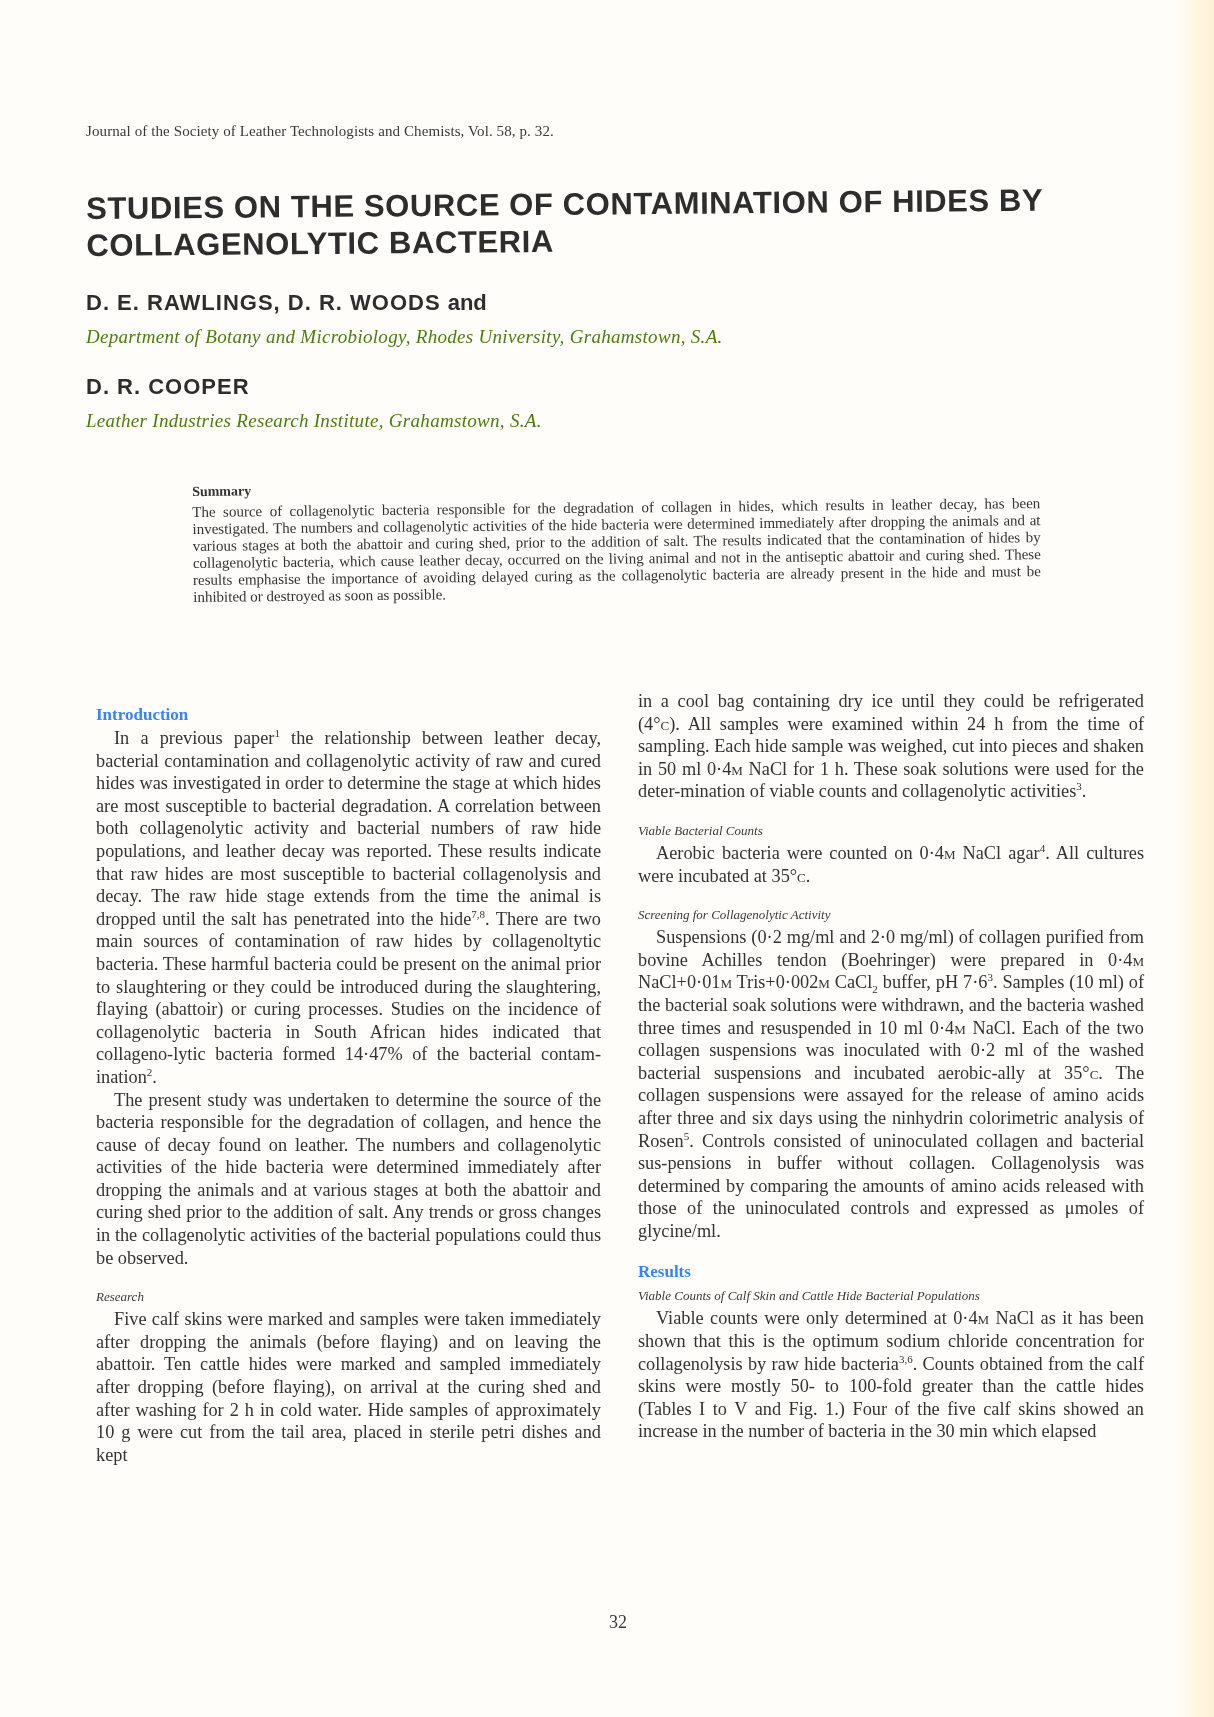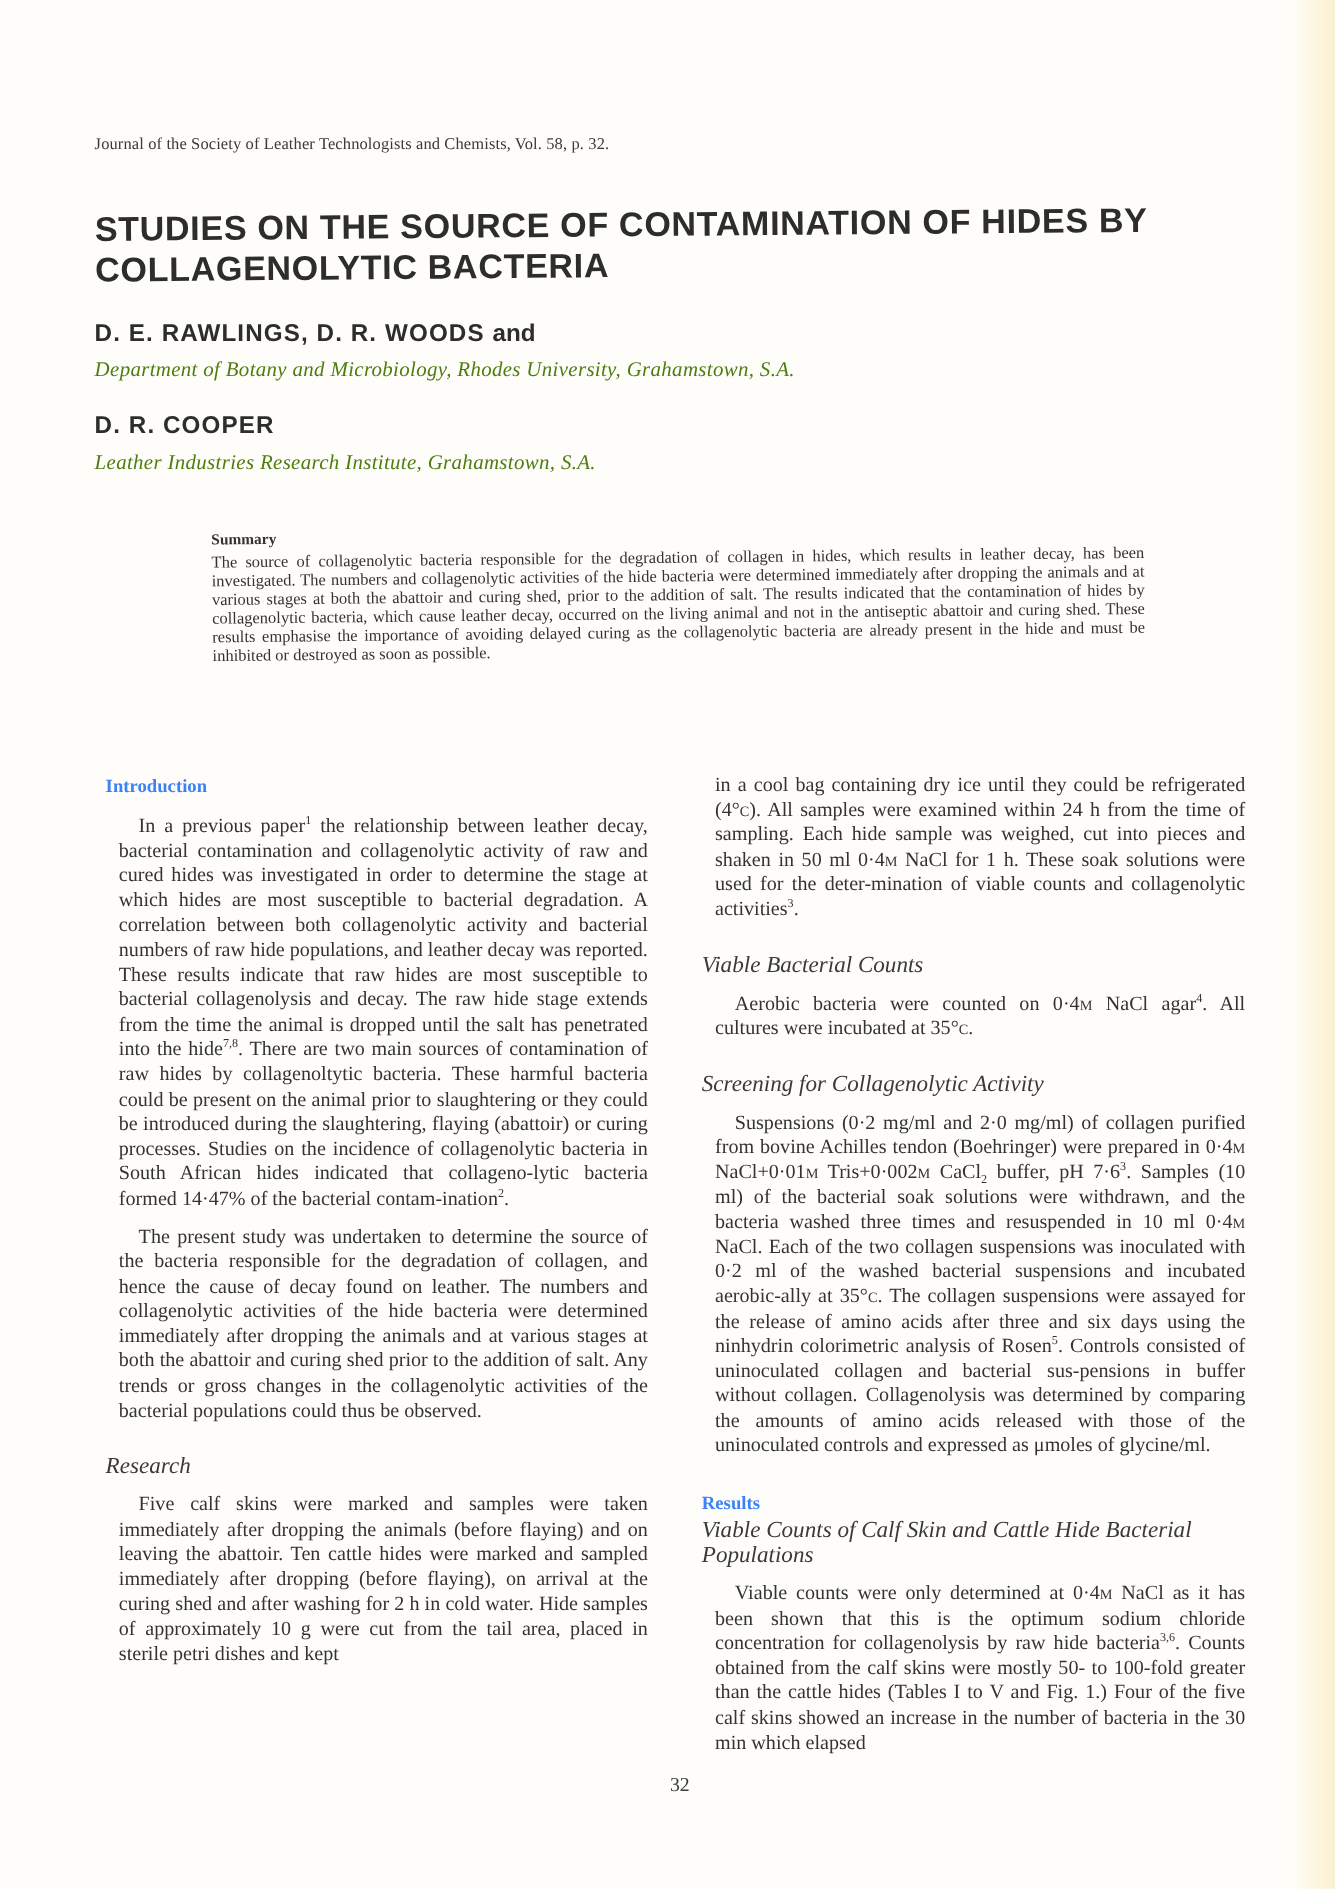--- a/index.html
+++ b/index.html
@@ -41,27 +41,27 @@
     .summary h3 {
       margin: 0 0 4px 0; font-size: 14px; font-weight: bold; color: #333;
     }
     .summary p {
       margin: 0; font-size: 15px; line-height: 17px; text-align: justify; color: #333;
     }
     .col {
       position: absolute; width: 500px;
       font-size: 18.3px; line-height: 22.6px; color: #333;
     }
-    .col p { margin: 12px; text-align: justify; }
+    .col p { margin: 0; text-align: justify; }
     .col p.indent { text-indent: 18px; }
     .col h2 {
       margin: 0; font-size: 17px; font-weight: bold; color: #3b82f6; line-height: 24px;
     }
     .col h4 {
-      margin: 0; font-style: italic; font-weight: normal; font-size: 21px; line-height: 23px; color: #3a3a3a;
+      margin: 0; font-style: italic; font-weight: normal; font-size: 13px; line-height: 23px; color: #3a3a3a;
     }
     .sc { font-variant: small-caps; }
     sup { font-size: 11px; line-height: 0; }
     sub { font-size: 11px; line-height: 0; }
     .pagenum {
       position: absolute; left: 609px; top: 1612px; font-size: 18px; color: #3a3a3a;
     }
   </style>
 </head>
 <body>

